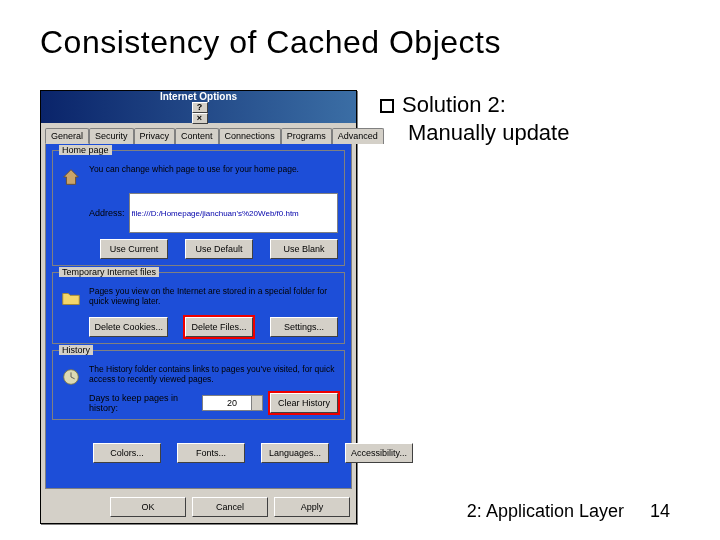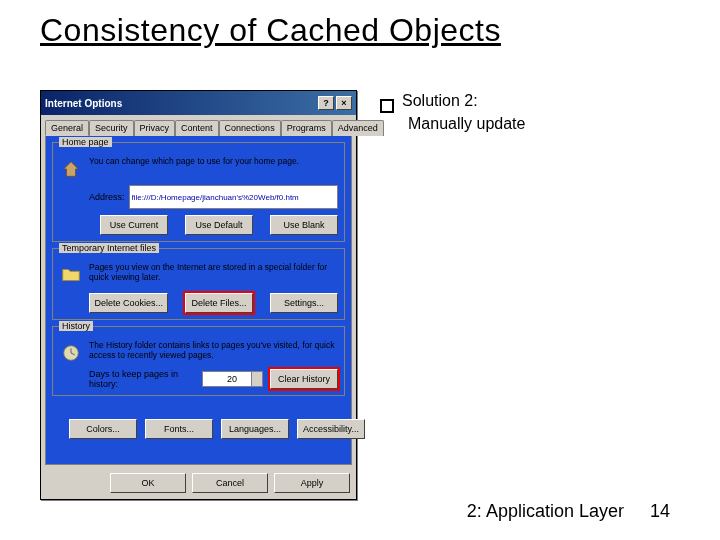--- a/index.html
+++ b/index.html
@@ -6,46 +6,46 @@
     margin: 0;
     width: 720px;
     height: 540px;
     background: #fff;
     font-family: "Comic Sans MS", "Comic Sans", cursive, sans-serif;
     position: relative;
     color: #000;
   }
   .slide-title {
     position: absolute;
-    top: 12px;
+    top: 24px;
     left: 40px;
     font-size: 32px;
-    text-decoration: underline;
     letter-spacing: 0.5px;
   }
   .dialog {
     position: absolute;
     top: 90px;
     left: 40px;
     width: 315px;
     font-family: Tahoma, Verdana, Arial, sans-serif;
     font-size: 9px;
     background: #d4d0c8;
     border: 1px solid #000;
     box-shadow: 1px 1px 0 #808080;
   }
   .titlebar {
     display: flex;
     align-items: center;
-    height: 24px;
+    height: 32px;
     background: linear-gradient(to right, #0a246a, #3b6ea5);
     color: #fff;
     font-weight: bold;
-    padding: 0 4px;
+    padding: 0 14px;
     font-size: 10px;
+    flex-direction: column;
   }
   .titlebar .spacer { flex: 1; }
   .titlebar-btn {
     width: 14px; height: 12px;
     background: #d4d0c8;
     border: 1px solid #fff;
     border-right-color:#404040; border-bottom-color:#404040;
     margin-left: 2px;
     display:flex; align-items:center; justify-content:center;
     color:#000; font-weight:bold; font-size:9px; line-height:1;
@@ -101,21 +101,21 @@
     display:flex; align-items:center; justify-content:center;
   }
   .desc { flex: 1; font-size: 8.5px; line-height: 1.15; color:#000; }
   .form-row { display:flex; align-items:center; gap:4px; margin-top:4px; margin-left:30px; }
   .addr-label { font-size:9px; }
   .addr-input {
     flex:1; height:14px;
     border:1px solid #808080;
     background:#fff;
     font-size:8px;
-    padding:4px 2px;
+    padding:12px 2px;
     color:#00a; 
     font-family: Tahoma, Arial, sans-serif;
   }
   .btn-row {
     display:flex; gap:17px; justify-content:flex-end;
     margin-top:6px; margin-left:30px;
   }
   .btn {
     min-width:66px; height:18px;
     background:#d4d0c8;
@@ -141,21 +141,21 @@
   .bottom-row, .dlg-buttons {
     display:flex; gap:6px; justify-content:flex-start;
     padding: 4px 6px;
   }
   .dlg-buttons { justify-content:flex-end; padding-bottom:6px; }
   .highlight-red { outline: 2px solid #e00; outline-offset: 0; }
   .bullet-block {
     position:absolute;
     top:92px; left:380px;
     width:300px;
-    font-size:16px;
+    font-size:22px;
     font-family: "Comic Sans MS", cursive, sans-serif;
   }
   .bullet-row { display:flex; gap:8px; }
   .square { width:10px; height:10px; border:2px solid #000; margin-top:7px; flex:none; }
   .sub { margin-left:28px; margin-top:2px; }
   .footer {
     position:absolute;
     bottom:18px; right:50px;
     font-size:18px;
     font-family: "Comic Sans MS", cursive, sans-serif;
@@ -238,21 +238,21 @@
       </div>
       <div class="form-row" style="">
         <span style="font-size:9px;">Days to keep pages in history:</span>
         <span style="display:flex; gap:18px; align-items:center;">
           <span class="spinner">20</span>
           <div class="btn small highlight-red">Clear History</div>
         </span>
       </div>
     </div>
 
-    <div class="bottom-row" style="padding:17px; gap:8px;">
+    <div class="bottom-row" style="padding:17px; gap:16px;margin-left:24px;">
       <div class="btn small">Colors...</div>
       <div class="btn small">Fonts...</div>
       <div class="btn small">Languages...</div>
       <div class="btn small">Accessibility...</div>
     </div>
   </div>
 
   <div class="dlg-buttons">
     <div class="btn">OK</div>
     <div class="btn">Cancel</div>

